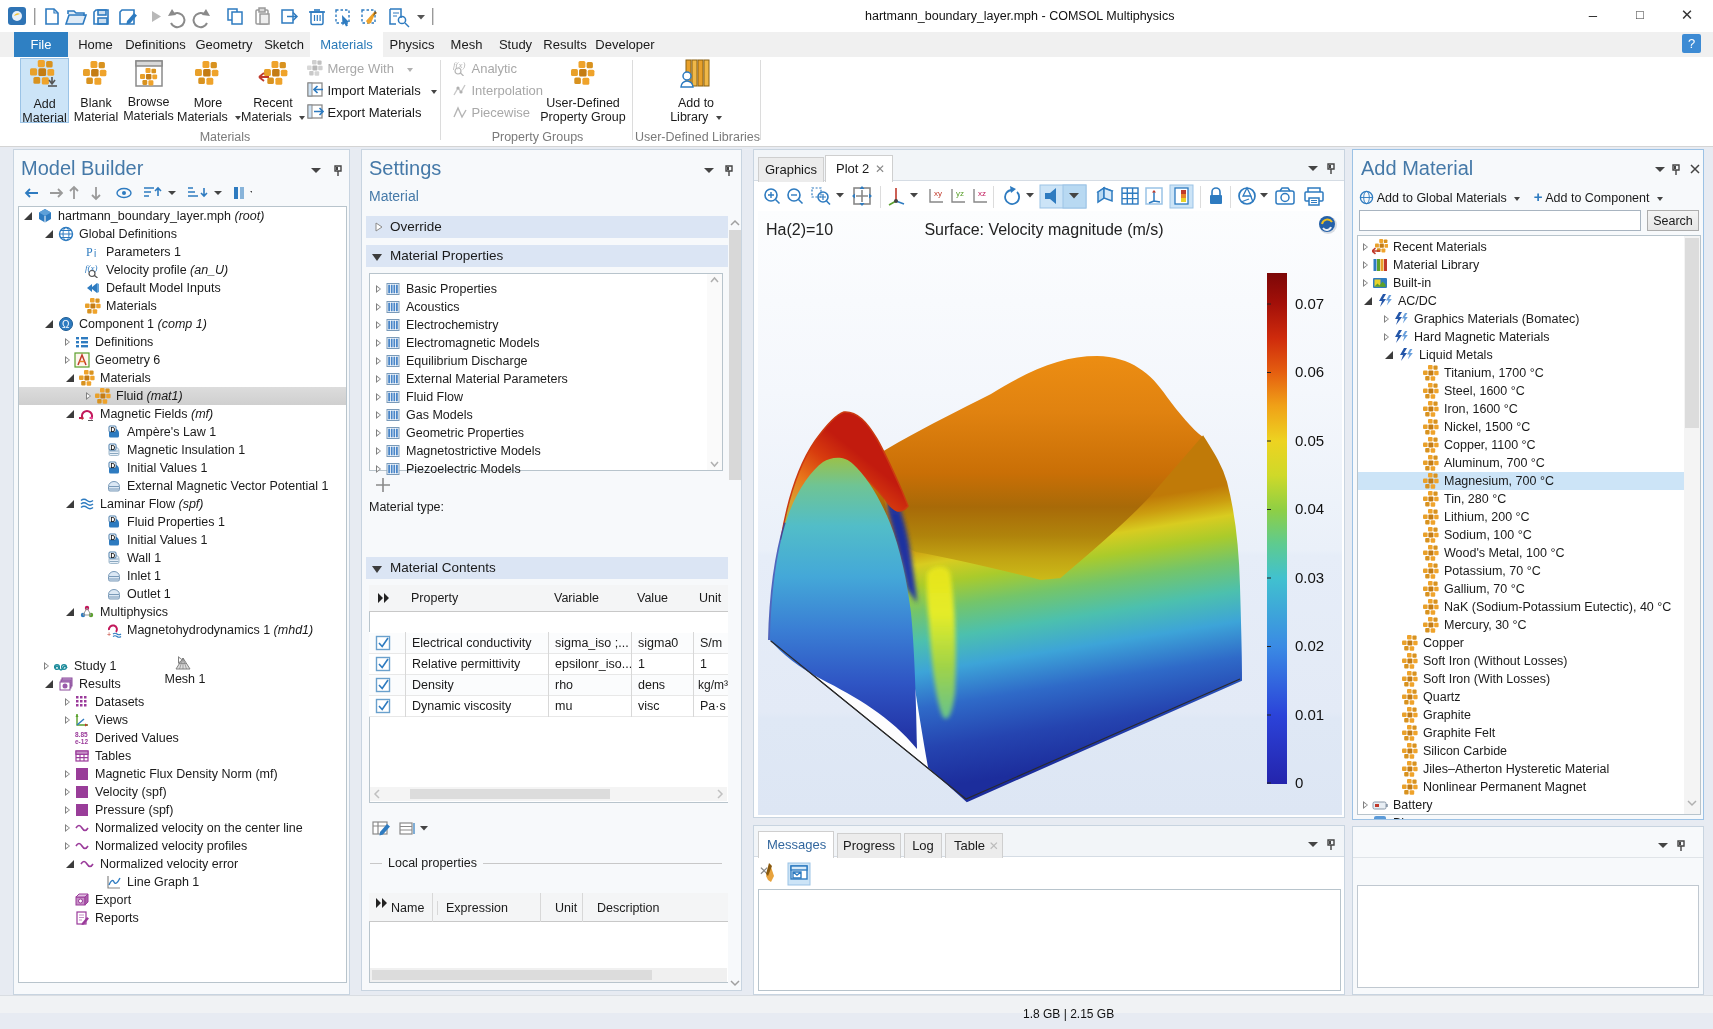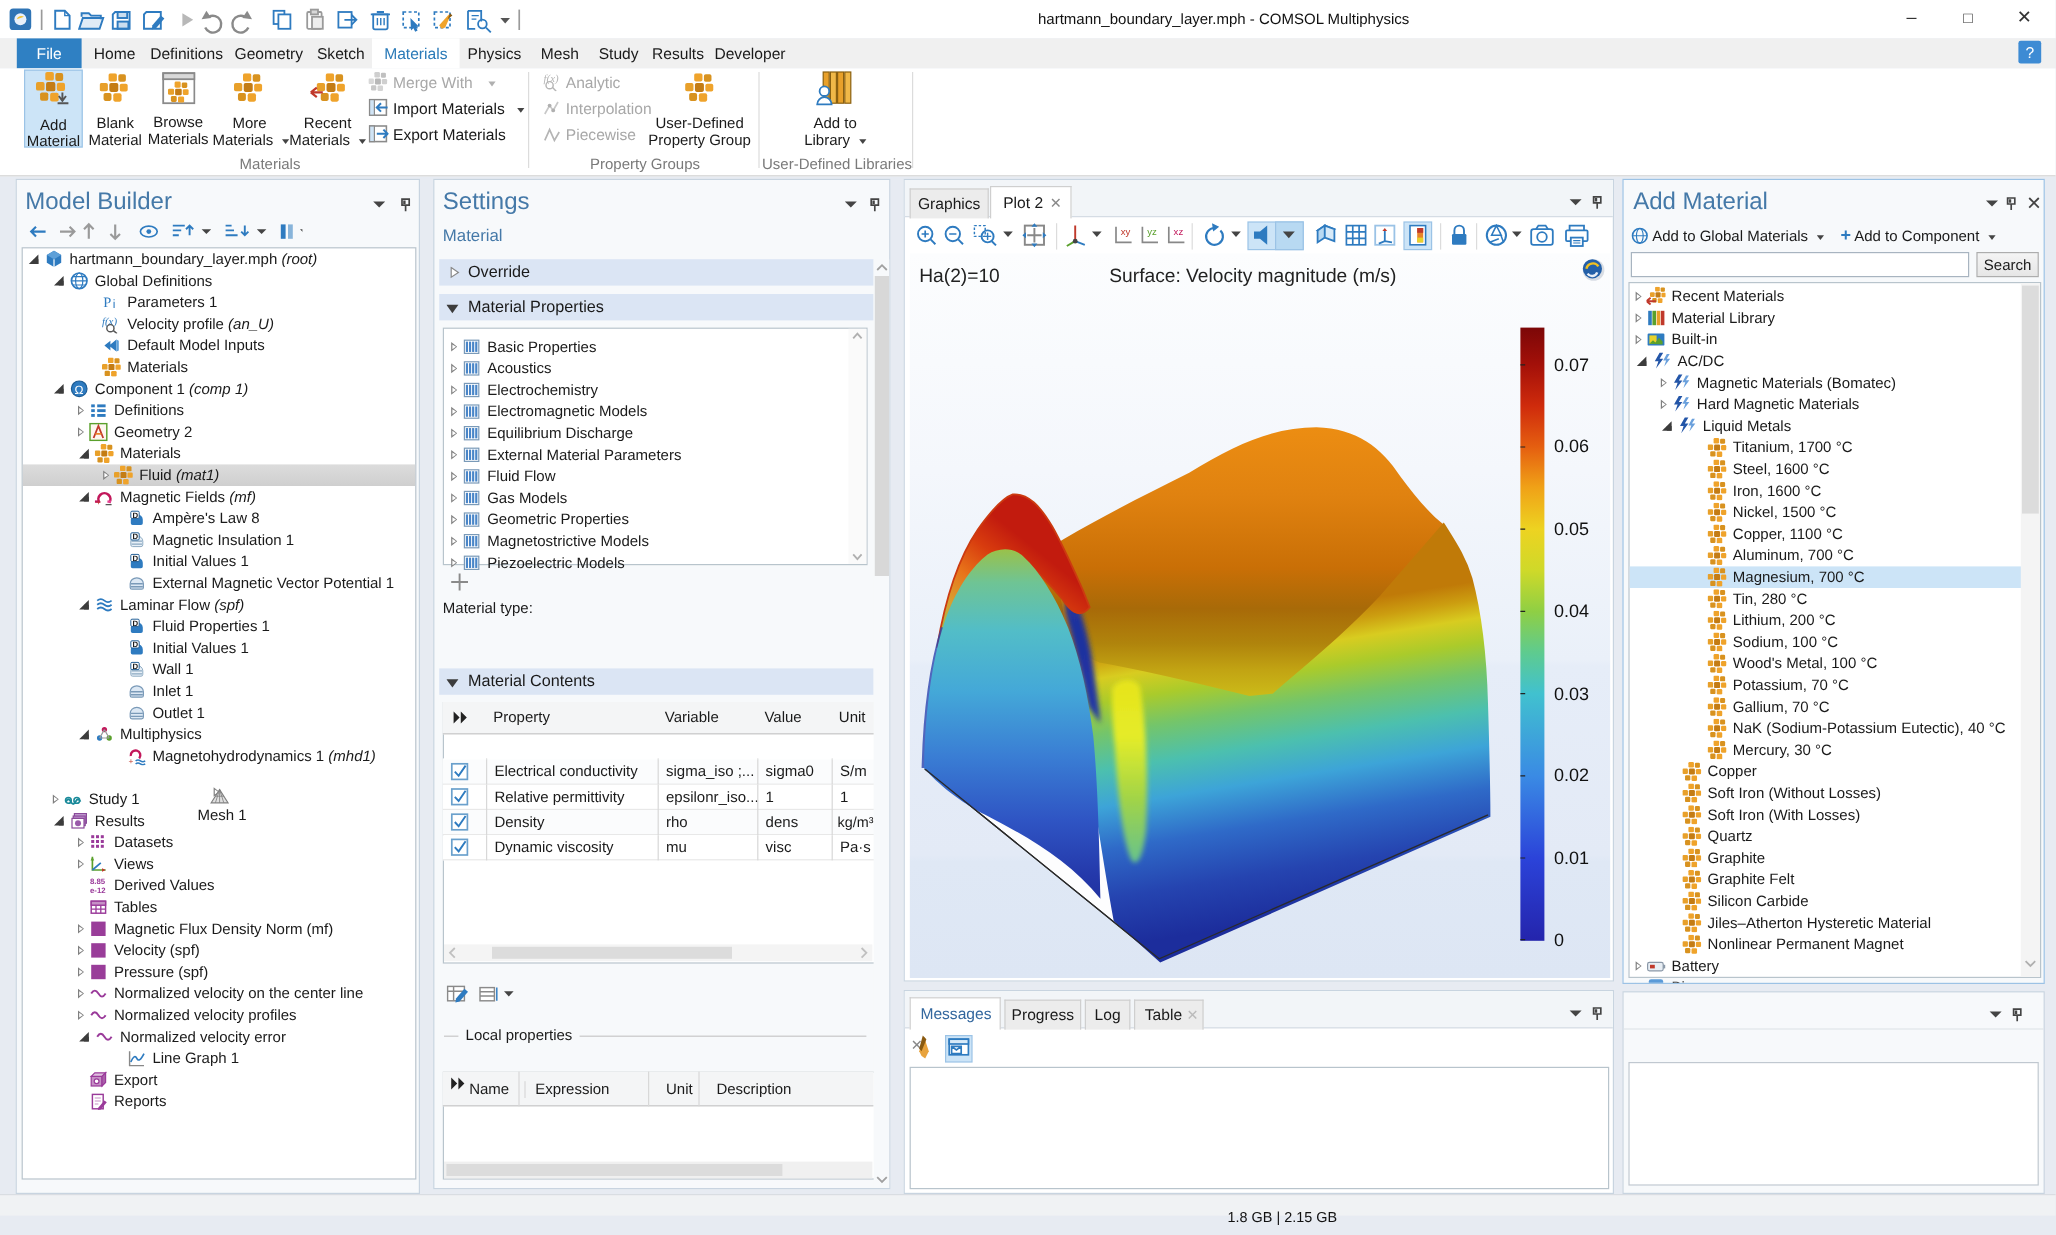--- a/index.html
+++ b/index.html
@@ -352,21 +352,21 @@
       <span class="txt">Definitions</span>
     </div>
     <div class="trow" style="position:absolute;left:5px;top:201px;width:327px;">
       <span style="width:46px;flex:0 0 46px"></span>
       <span class="colw"></span>
       <svg class="ic" width="16" height="16" viewBox="0 0 16 16" style="flex:0 0 16px">
         <rect x="1" y="1" width="14" height="14" fill="#fdf6ee" stroke="#5aa02c" stroke-width="1.2"></rect>
         <path d="M4,13 L8,3 L12,13" stroke="#c0392b" stroke-width="1.5" fill="none"></path>
         <path d="M5.5,9.5 h5" stroke="#e8842a" stroke-width="1.5"></path>
       </svg>
-      <span class="txt">Geometry 2</span>
+      <span class="txt">Geometry 6</span>
     </div>
     <div class="trow" style="position:absolute;left:5px;top:219px;width:327px;">
       <span style="width:46px;flex:0 0 46px"></span>
       <span class="exp"></span>
       <svg class="ic" width="16" height="16" viewBox="0 0 16 16" style="flex:0 0 16px">
         <use href="#mat7"></use>
       </svg>
       <span class="txt">Materials</span>
     </div>
     <div class="trow" style="position:absolute;left:5px;top:237px;width:327px;background:linear-gradient(#dcdcdc,#cfcfcf);">
@@ -390,21 +390,21 @@
       <span class="txt">Magnetic Fields <span class="em">(mf)</span></span>
     </div>
     <div class="trow" style="position:absolute;left:5px;top:273px;width:327px;">
       <span style="width:78px;flex:0 0 78px"></span>
       <span style="width:9px;flex:0 0 9px"></span>
       <svg class="ic" width="16" height="16" viewBox="0 0 16 16" style="flex:0 0 16px">
         <path d="M3,9 a5,4.5 0 0 1 10,0 v3 a1.5,1.5 0 0 1 -1.5,1.5 h-7 a1.5,1.5 0 0 1 -1.5,-1.5 z" fill="#2e7bc0"></path>
         <rect x="3" y="2" width="7" height="6" rx="1" fill="#fff" stroke="#1d5c94" stroke-width="0.8"></rect>
         <text x="4.5" y="7.5" font-size="6.5" font-weight="bold" fill="#1a1a1a">D</text>
       </svg>
-      <span class="txt">Ampère's Law 8</span>
+      <span class="txt">Ampère's Law 1</span>
     </div>
     <div class="trow" style="position:absolute;left:5px;top:291px;width:327px;">
       <span style="width:78px;flex:0 0 78px"></span>
       <span style="width:9px;flex:0 0 9px"></span>
       <svg class="ic" width="16" height="16" viewBox="0 0 16 16" style="flex:0 0 16px">
         <path d="M3,9 a5,4.5 0 0 1 10,0 v3 a1.5,1.5 0 0 1 -1.5,1.5 h-7 a1.5,1.5 0 0 1 -1.5,-1.5 z" fill="#e8f0f8" stroke="#8aa8c0" stroke-width="0.8"></path>
         <path d="M3.6,9 h8.8 M3.6,11.5 h8.8" stroke="#8aa8c0" stroke-width="1"></path>
         <rect x="3" y="2" width="7" height="6" rx="1" fill="#fff" stroke="#1d5c94" stroke-width="0.8"></rect>
         <text x="4.5" y="7.5" font-size="6.5" font-weight="bold" fill="#1a1a1a">D</text>
       </svg>
@@ -1299,21 +1299,21 @@
       </svg>
       <span class="txt">AC/DC</span>
     </div>
     <div class="trow" style="position:absolute;left:5px;top:160px;width:338px;">
       <span style="width:26px;flex:0 0 26px"></span>
       <span class="colw"></span>
       <svg class="ic" width="16" height="16" viewBox="0 0 16 16" style="flex:0 0 16px">
         <path d="M6,1 L2,8 h3 l-2,6 6,-8 H6 l3,-5 z" fill="#2456a8"></path>
         <path d="M12,2 L9,7.5 h2.4 l-1.6,5 5,-6.6 H12 l2.4,-3.9 z" fill="#6aa0dc"></path>
       </svg>
-      <span class="txt">Magnetic Materials (Bomatec)</span>
+      <span class="txt">Graphics Materials (Bomatec)</span>
     </div>
     <div class="trow" style="position:absolute;left:5px;top:178px;width:338px;">
       <span style="width:26px;flex:0 0 26px"></span>
       <span class="colw"></span>
       <svg class="ic" width="16" height="16" viewBox="0 0 16 16" style="flex:0 0 16px">
         <path d="M6,1 L2,8 h3 l-2,6 6,-8 H6 l3,-5 z" fill="#2456a8"></path>
         <path d="M12,2 L9,7.5 h2.4 l-1.6,5 5,-6.6 H12 l2.4,-3.9 z" fill="#6aa0dc"></path>
       </svg>
       <span class="txt">Hard Magnetic Materials</span>
     </div>

